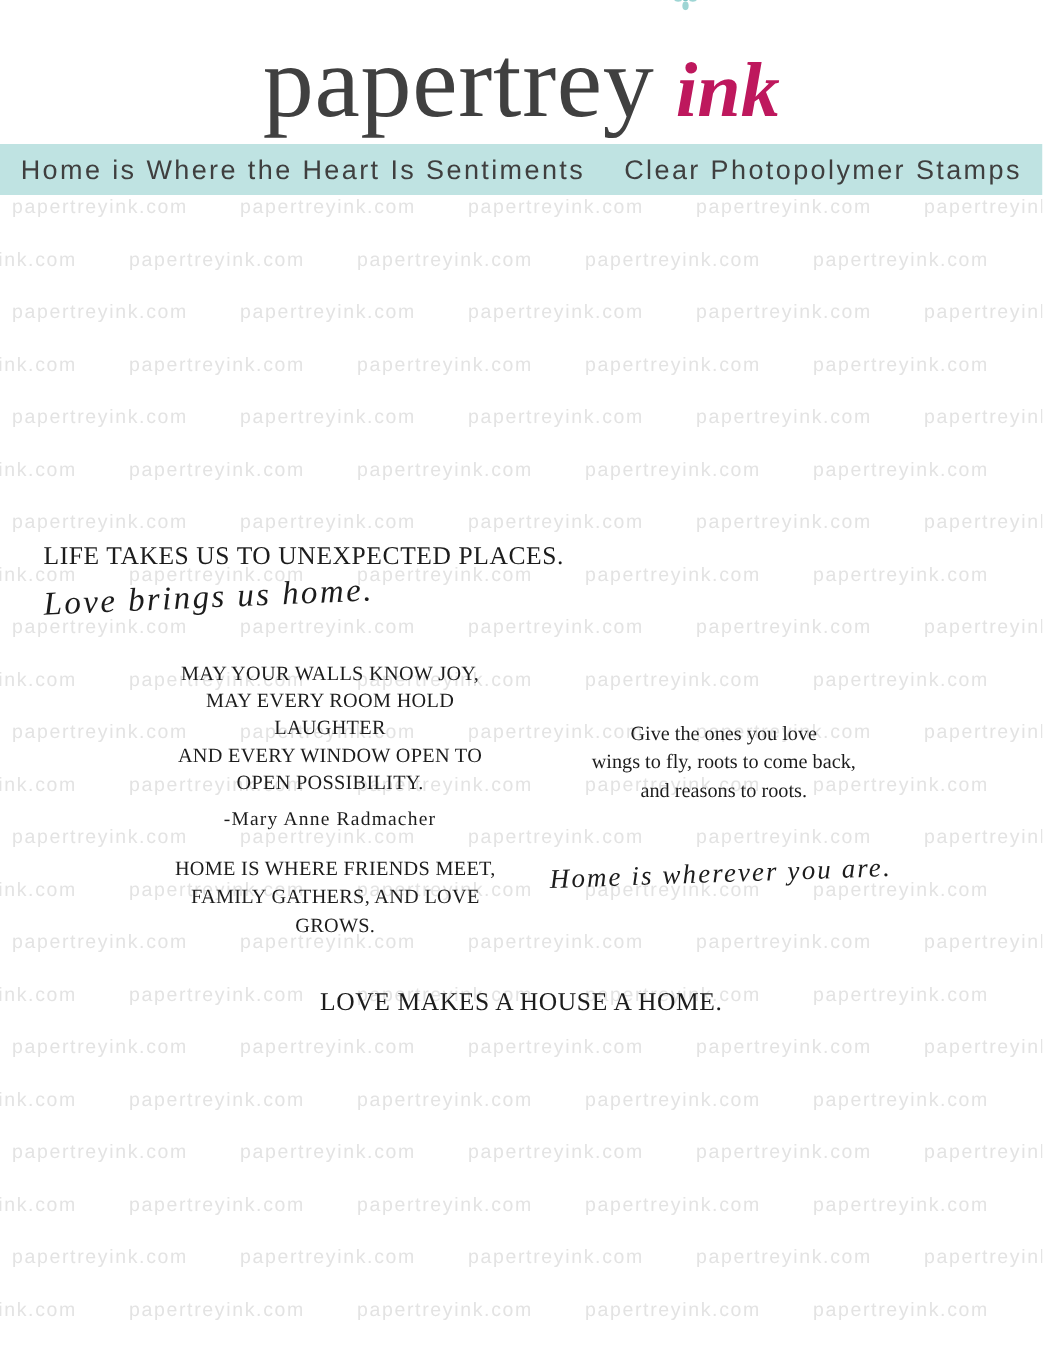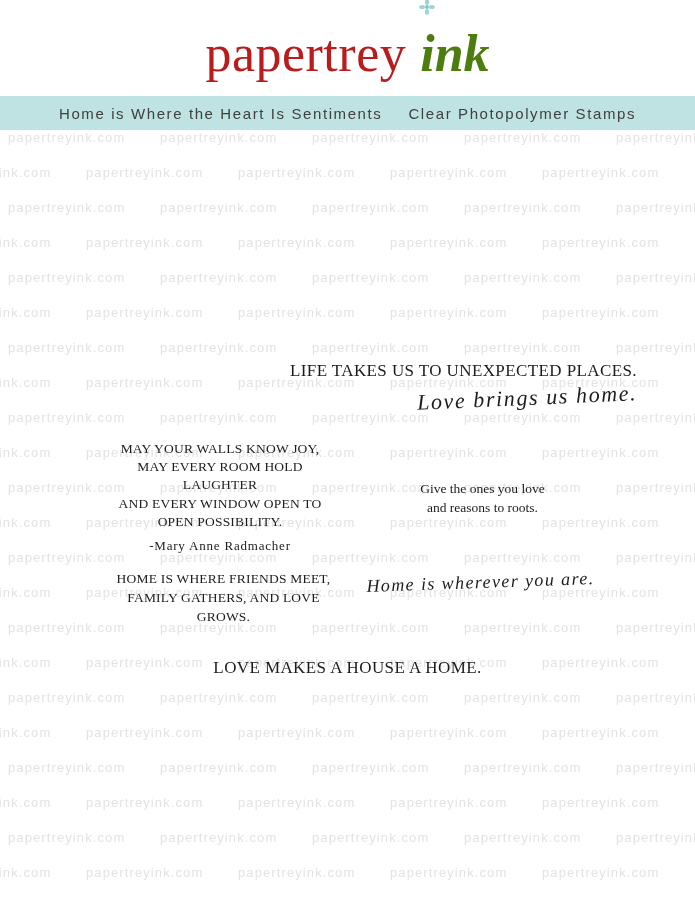--- a/index.html
+++ b/index.html
@@ -32,32 +32,32 @@
   }
   .logo {
     position: relative;
     display: flex;
     align-items: baseline;
     justify-content: center;
     white-space: nowrap;
   }
   .logo-papertrey {
     font-family: "Liberation Serif", serif;
-    font-size: 52px;
+    font-size: 68px;
     letter-spacing: 0.5px;
-    color: #b91c1c;
+    color: #404040;
     line-height: 1;
     margin-top: 12px;
   }
   .logo-ink {
     font-family: "Liberation Serif", serif;
     font-style: italic;
     font-weight: bold;
     font-size: 52px;
-    color: #4d7c0f;
+    color: #be185d;
     line-height: 1;
     margin-left: 14px;
   }
   .logo-flower {
     position: absolute;
     top: -17px;
     right: 55px;
     width: 16px;
     height: 16px;
   }
@@ -67,21 +67,21 @@
     position: relative;
     height: 34px;
     background: #bfe3e2;
     display: flex;
     align-items: center;
     justify-content: center;
     gap: 26px;
   }
   .banner-text {
     font-family: "Liberation Sans", sans-serif;
-    font-size: 15px;
+    font-size: 18px;
     letter-spacing: 1.6px;
     color: #3f3f3f;
   }
 
   
   .watermark-area {
     position: absolute;
     left: 0;
     top: 130px;
     width: 695px;
@@ -116,21 +116,22 @@
   .stamp {
     position: absolute;
     color: #1c1c1c;
   }
 
   
   .s1 {
     left: 0;
     top: 232px;
     width: 637px;
-    text-align: right;
+    text-align: left;
+    padding-left: 29px;
   }
   .s1 .line1 {
     font-family: "Liberation Serif", serif;
     font-size: 17px;
     letter-spacing: 0.4px;
     line-height: 1.1;
     white-space: nowrap;
   }
   .s1 .line2 {
     font-family: "Liberation Serif", serif;
@@ -280,20 +281,21 @@
     <div class="stamp s2">
       <div>MAY YOUR WALLS KNOW JOY,</div>
       <div>MAY EVERY ROOM HOLD LAUGHTER</div>
       <div>AND EVERY WINDOW OPEN TO</div>
       <div>OPEN POSSIBILITY.</div>
       <span class="attrib">-Mary Anne Radmacher</span>
     </div>
 
     <div class="stamp s3">
       <div>Give the ones you love</div>
+      <div>wings to fly, roots to come back,</div>
       <div>and reasons to roots.</div>
     </div>
 
     <div class="stamp s4">
       <div>HOME IS WHERE FRIENDS MEET,</div>
       <div>FAMILY GATHERS, AND LOVE GROWS.</div>
     </div>
 
     <div class="stamp s5">
       <div>Home is wherever you are.</div>

